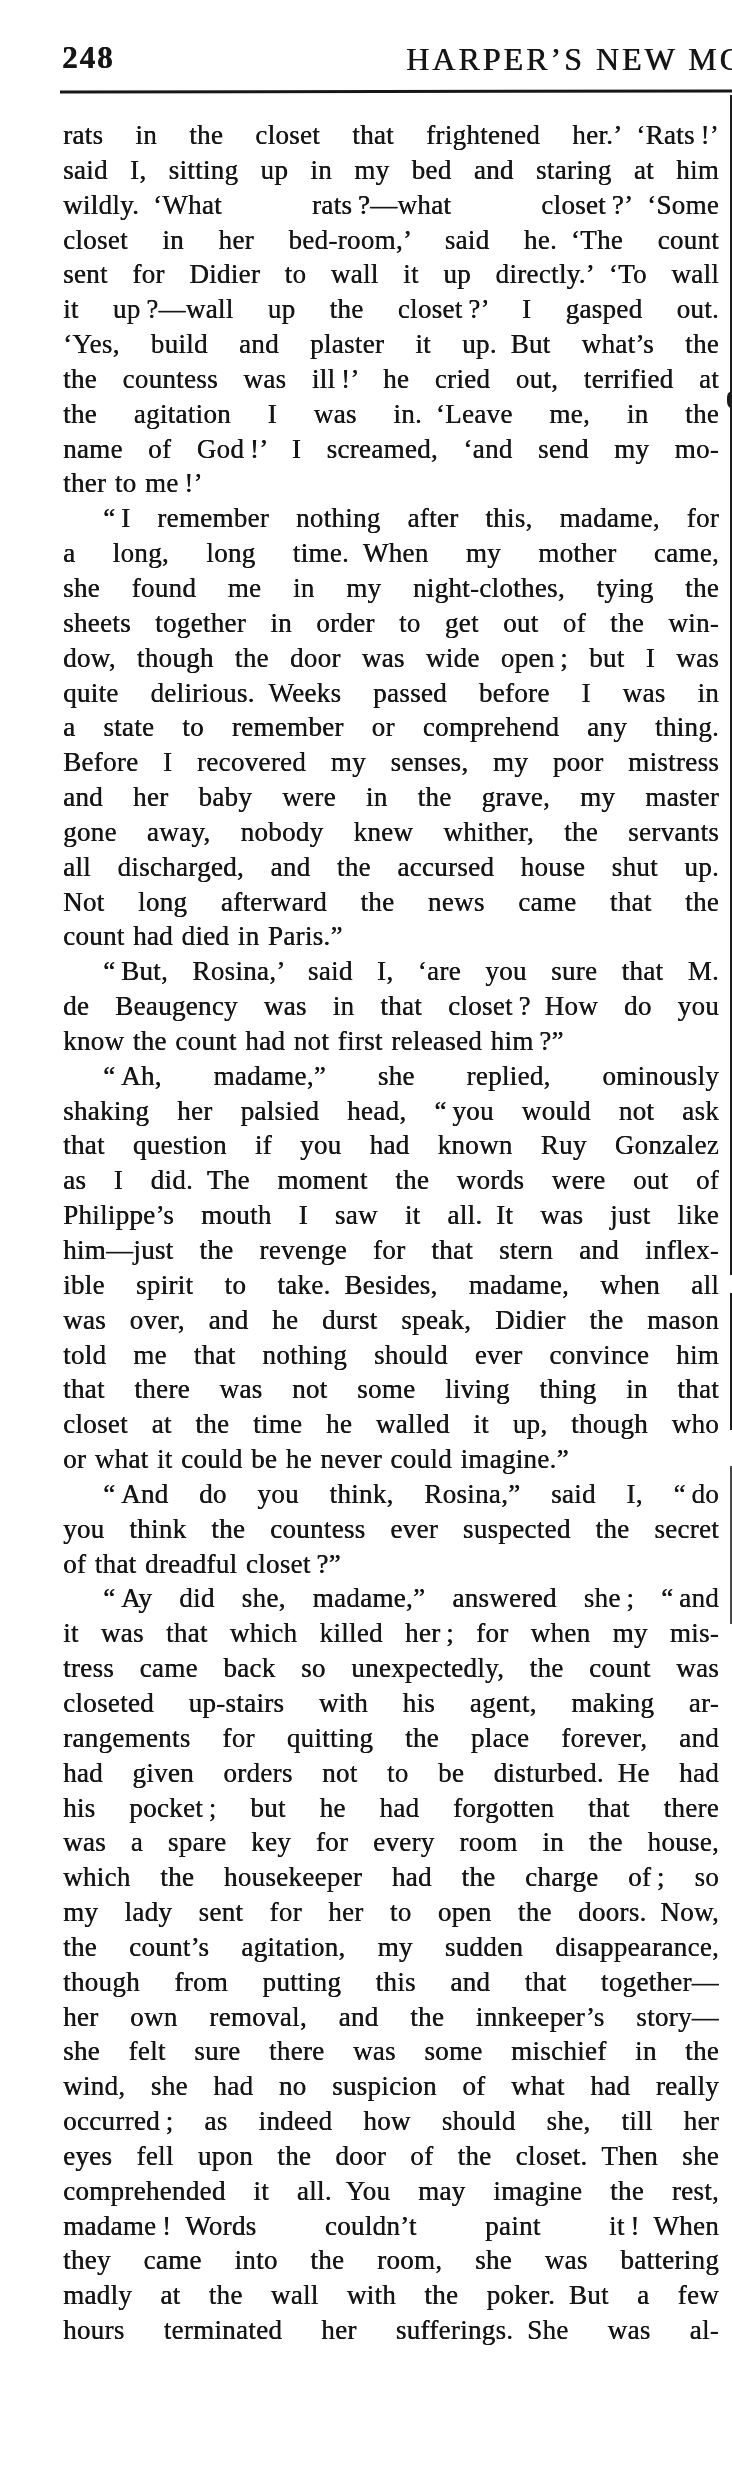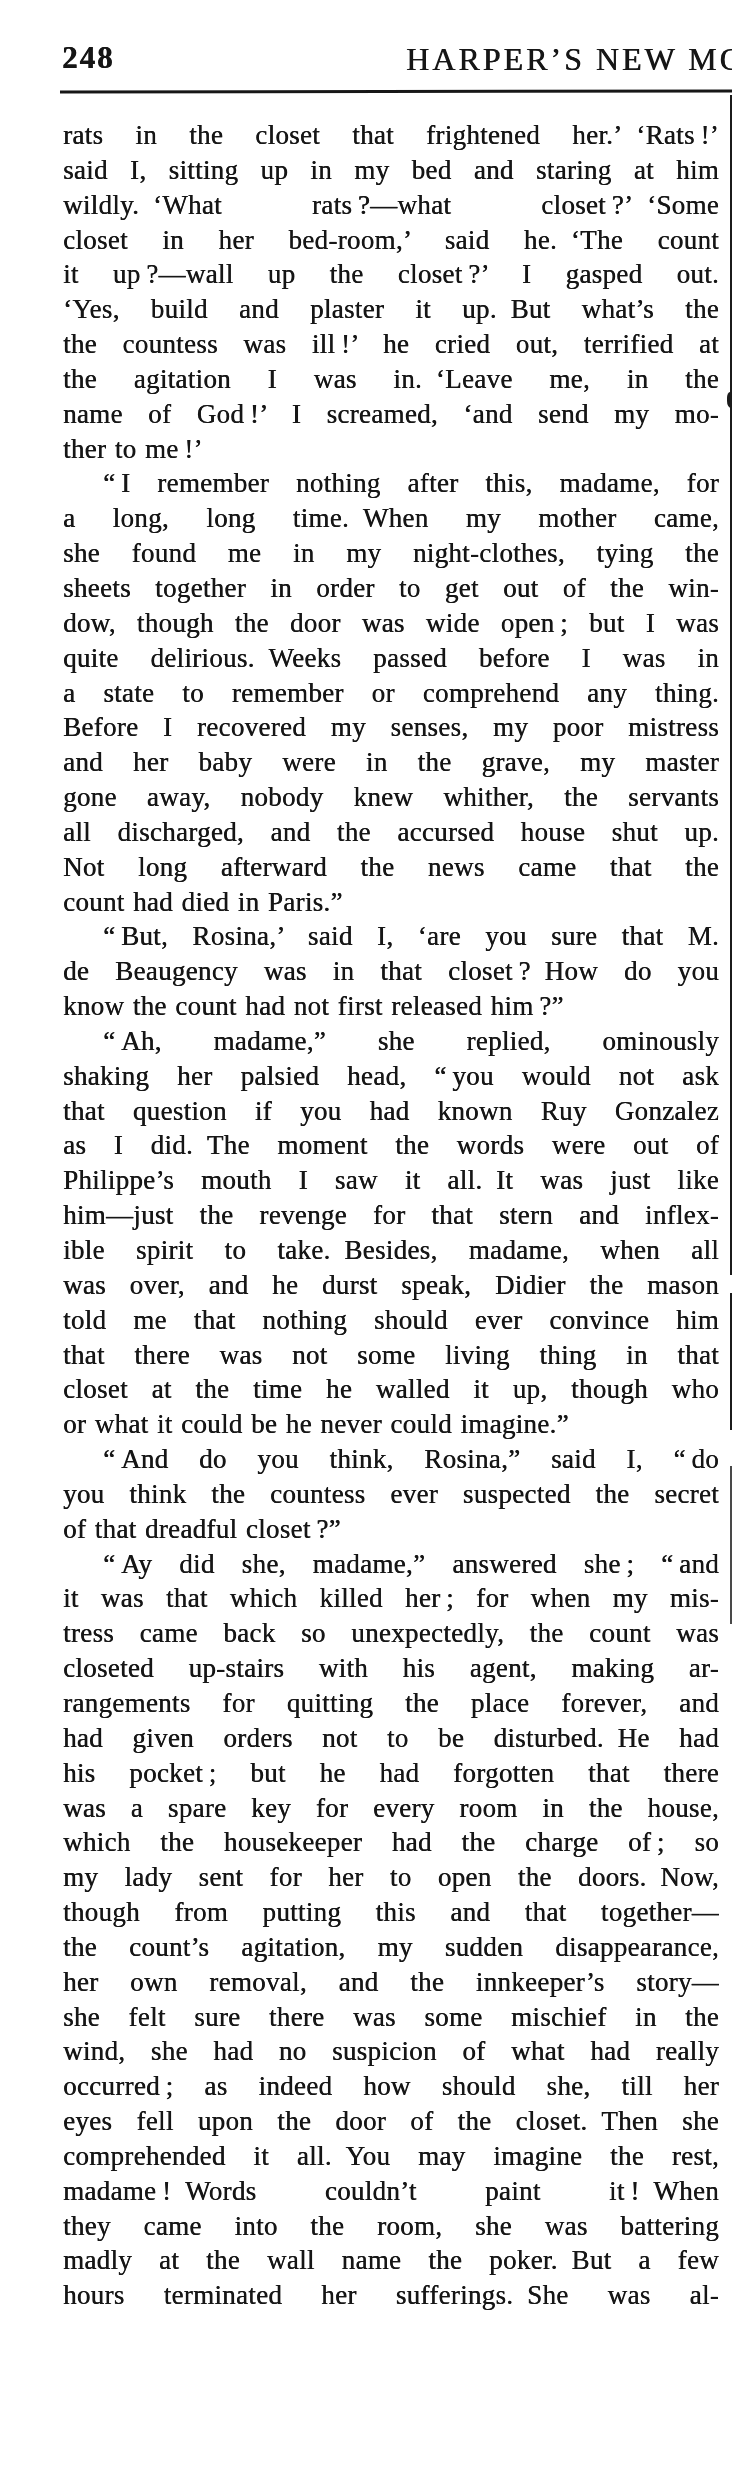--- a/index.html
+++ b/index.html
@@ -73,20 +73,21 @@
   <div class="vrule seg-a"></div>
   <div class="vrule seg-b"></div>
   <div class="vrule seg-c"></div>
   <div class="scan-blob"></div>
 
   <div class="text-column">
       <div class="line">rats in the closet that frightened her.’ ‘Rats !’</div>
       <div class="line">said I, sitting up in my bed and staring at him</div>
       <div class="line">wildly. ‘What rats ?—what closet ?’ ‘Some</div>
       <div class="line">closet in her bed-room,’ said he. ‘The count</div>
+      <div class="line">sent for Didier to wall it up directly.’ ‘To wall</div>
       <div class="line">it up ?—wall up the closet ?’ I gasped out.</div>
       <div class="line">‘Yes, build and plaster it up. But what’s the</div>
       <div class="line">the countess was ill !’ he cried out, terrified at</div>
       <div class="line">the agitation I was in. ‘Leave me, in the</div>
       <div class="line">name of God !’ I screamed, ‘and send my mo-</div>
       <div class="line para-end">ther to me !’</div>
       <div class="line indent">“ I remember nothing after this, madame, for</div>
       <div class="line">a long, long time. When my mother came,</div>
       <div class="line">she found me in my night-clothes, tying the</div>
       <div class="line">sheets together in order to get out of the win-</div>
@@ -120,27 +121,27 @@
       <div class="line indent">“ Ay did she, madame,” answered she ; “ and</div>
       <div class="line">it was that which killed her ; for when my mis-</div>
       <div class="line">tress came back so unexpectedly, the count was</div>
       <div class="line">closeted up-stairs with his agent, making ar-</div>
       <div class="line">rangements for quitting the place forever, and</div>
       <div class="line">had given orders not to be disturbed. He had</div>
       <div class="line">his pocket ; but he had forgotten that there</div>
       <div class="line">was a spare key for every room in the house,</div>
       <div class="line">which the housekeeper had the charge of ; so</div>
       <div class="line">my lady sent for her to open the doors. Now,</div>
+      <div class="line">the count’s agitation, my sudden disappearance,</div>
       <div class="line">though from putting this and that together—</div>
-      <div class="line">the count’s agitation, my sudden disappearance,</div>
       <div class="line">her own removal, and the innkeeper’s story—</div>
       <div class="line">she felt sure there was some mischief in the</div>
       <div class="line">wind, she had no suspicion of what had really</div>
       <div class="line">occurred ; as indeed how should she, till her</div>
       <div class="line">eyes fell upon the door of the closet. Then she</div>
       <div class="line">comprehended it all. You may imagine the rest,</div>
       <div class="line">madame ! Words couldn’t paint it ! When</div>
       <div class="line">they came into the room, she was battering</div>
-      <div class="line">madly at the wall name the poker. But a few</div>
+      <div class="line">madly at the wall with the poker. But a few</div>
       <div class="line">hours terminated her sufferings. She was al-</div>
     </div>
 
 </div>
 
 </body></html>

